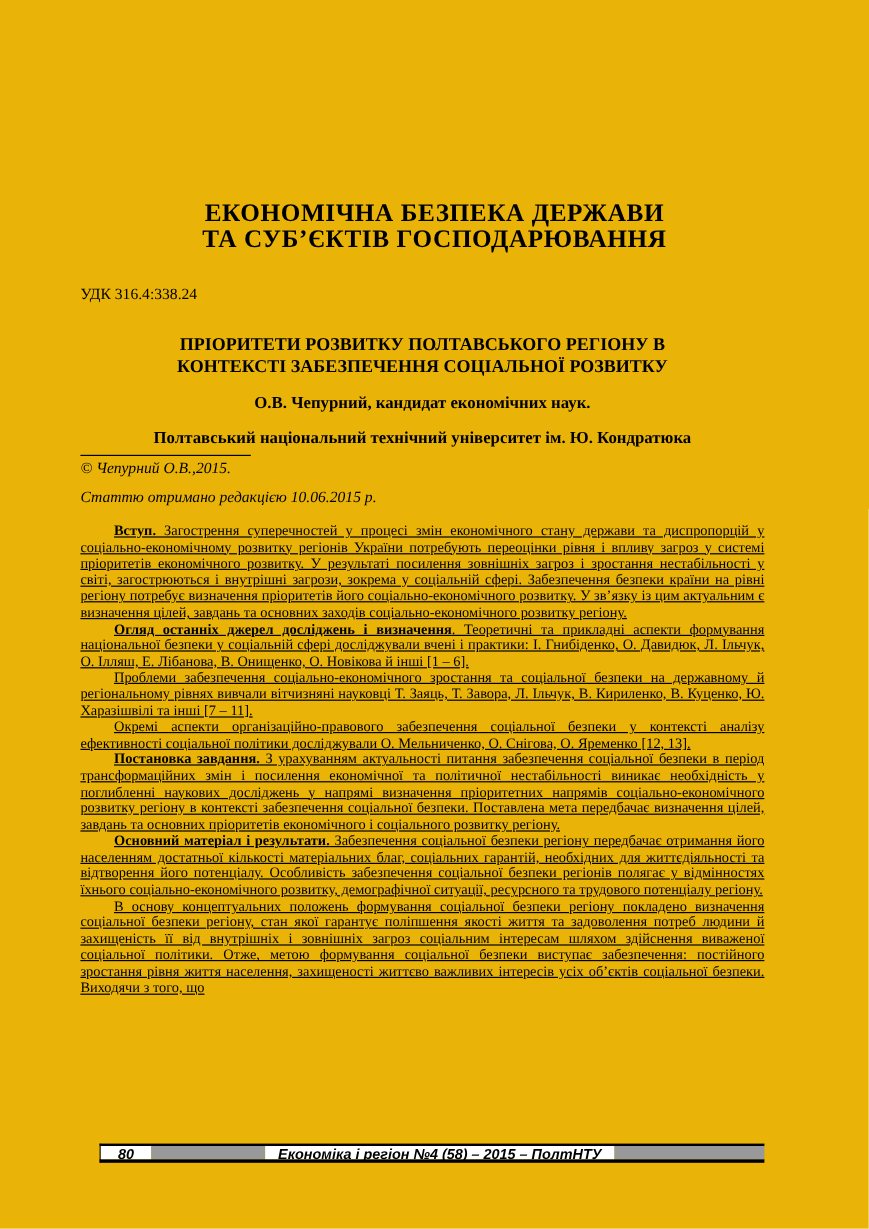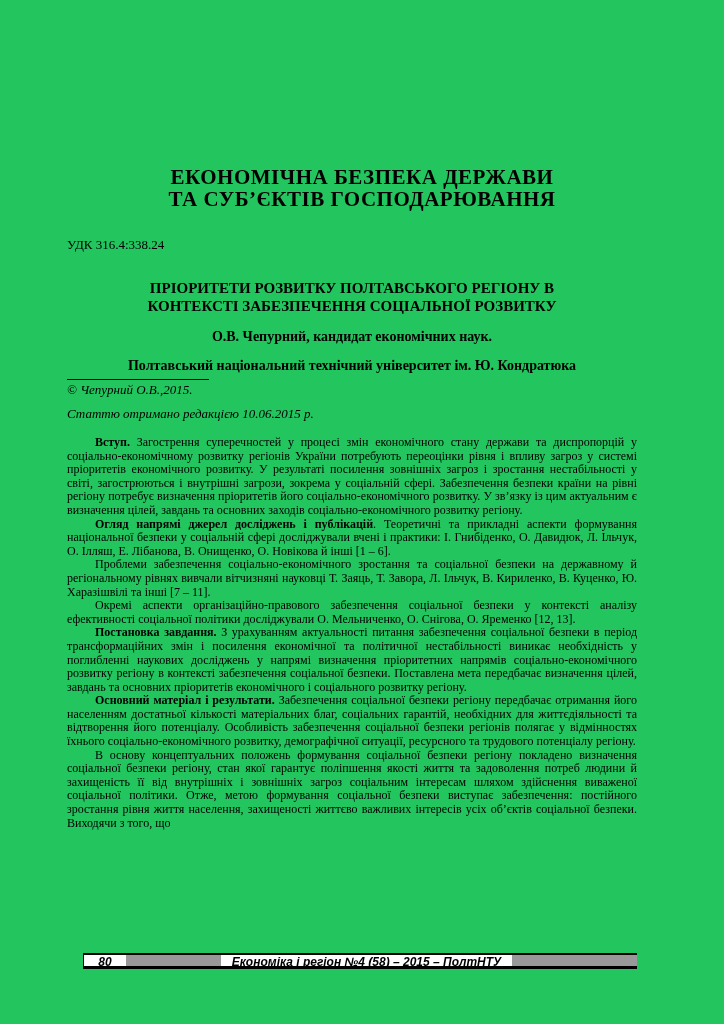--- a/index.html
+++ b/index.html
@@ -4,21 +4,21 @@
 <style>
   html, body {
     margin: 0;
     padding: 0;
     background: #ffffff;
   }
   .page {
     position: relative;
     width: 724px;
     height: 1024px;
-    background: #22c55e;
+    background: #eab308;
     color: #000000;
     font-family: "Liberation Serif", serif;
     overflow: hidden;
   }
   .section-title {
     position: absolute;
     top: 166px;
     left: 0;
     width: 724px;
     text-align: center;
@@ -94,20 +94,21 @@
     top: 436px;
     left: 67px;
     width: 570px;
   }
   .article-body p {
     margin: 0;
     text-indent: 28px;
     text-align: justify;
     font-size: 12px;
     line-height: 13.6px;
+    text-decoration: underline;
   }
   .article-body p b {
     font-weight: bold;
   }
   .page-footer {
     position: absolute;
     top: 953px;
     left: 83px;
     width: 554px;
     height: 16px;
@@ -165,21 +166,21 @@
 
   <div class="footnote-block">
     <div class="footnote-rule"></div>
     <div class="copyright">© Чепурний О.В.,2015.</div>
   </div>
 
   <div class="received">Статтю отримано редакцією 10.06.2015 р.</div>
 
   <div class="article-body">
     <p><b>Вступ.</b><span> Загострення суперечностей у процесі змін економічного стану держави та диспропорцій у соціально-економічному розвитку регіонів України потребують переоцінки рівня і впливу загроз у системі пріоритетів економічного розвитку. У результаті посилення зовнішніх загроз і зростання нестабільності у світі, загострюються і внутрішні загрози, зокрема у соціальній сфері. Забезпечення безпеки країни на рівні регіону потребує визначення пріоритетів його соціально-економічного розвитку. У зв’язку із цим актуальним є визначення цілей, завдань та основних заходів соціально-економічного розвитку регіону.</span></p>
-    <p><b>Огляд напрямі джерел досліджень і публікацій</b><span>. Теоретичні та прикладні аспекти формування національної безпеки у соціальній сфері досліджували вчені і практики: І. Гнибіденко, О. Давидюк, Л. Ільчук, О. Ілляш, Е. Лібанова, В. Онищенко, О. Новікова й інші [1 – 6].</span></p>
+    <p><b>Огляд останніх джерел досліджень і визначення</b><span>. Теоретичні та прикладні аспекти формування національної безпеки у соціальній сфері досліджували вчені і практики: І. Гнибіденко, О. Давидюк, Л. Ільчук, О. Ілляш, Е. Лібанова, В. Онищенко, О. Новікова й інші [1 – 6].</span></p>
     <p><b></b><span>Проблеми забезпечення соціально-економічного зростання та соціальної безпеки на державному й регіональному рівнях вивчали вітчизняні науковці Т. Заяць, Т. Завора, Л. Ільчук, В. Кириленко, В. Куценко, Ю. Харазішвілі та інші [7 – 11].</span></p>
     <p><b></b><span>Окремі аспекти організаційно-правового забезпечення соціальної безпеки у контексті аналізу ефективності соціальної політики досліджували О. Мельниченко, О. Снігова, О. Яременко [12, 13].</span></p>
     <p><b>Постановка завдання.</b><span> З урахуванням актуальності питання забезпечення соціальної безпеки в період трансформаційних змін і посилення економічної та політичної нестабільності виникає необхідність у поглибленні наукових досліджень у напрямі визначення пріоритетних напрямів соціально-економічного розвитку регіону в контексті забезпечення соціальної безпеки. Поставлена мета передбачає визначення цілей, завдань та основних пріоритетів економічного і соціального розвитку регіону.</span></p>
     <p><b>Основний матеріал і результати.</b><span> Забезпечення соціальної безпеки регіону передбачає отримання його населенням достатньої кількості матеріальних благ, соціальних гарантій, необхідних для життєдіяльності та відтворення його потенціалу. Особливість забезпечення соціальної безпеки регіонів полягає у відмінностях їхнього соціально-економічного розвитку, демографічної ситуації, ресурсного та трудового потенціалу регіону.</span></p>
     <p><b></b><span>В основу концептуальних положень формування соціальної безпеки регіону покладено визначення соціальної безпеки регіону, стан якої гарантує поліпшення якості життя та задоволення потреб людини й захищеність її від внутрішніх і зовнішніх загроз соціальним інтересам шляхом здійснення виваженої соціальної політики. Отже, метою формування соціальної безпеки виступає забезпечення: постійного зростання рівня життя населення, захищеності життєво важливих інтересів усіх об’єктів соціальної безпеки. Виходячи з того, що</span></p>
   </div>
 
   <div class="page-footer">
     <span class="footer-cell-page">80</span>
     <span class="footer-gray-left"></span>

